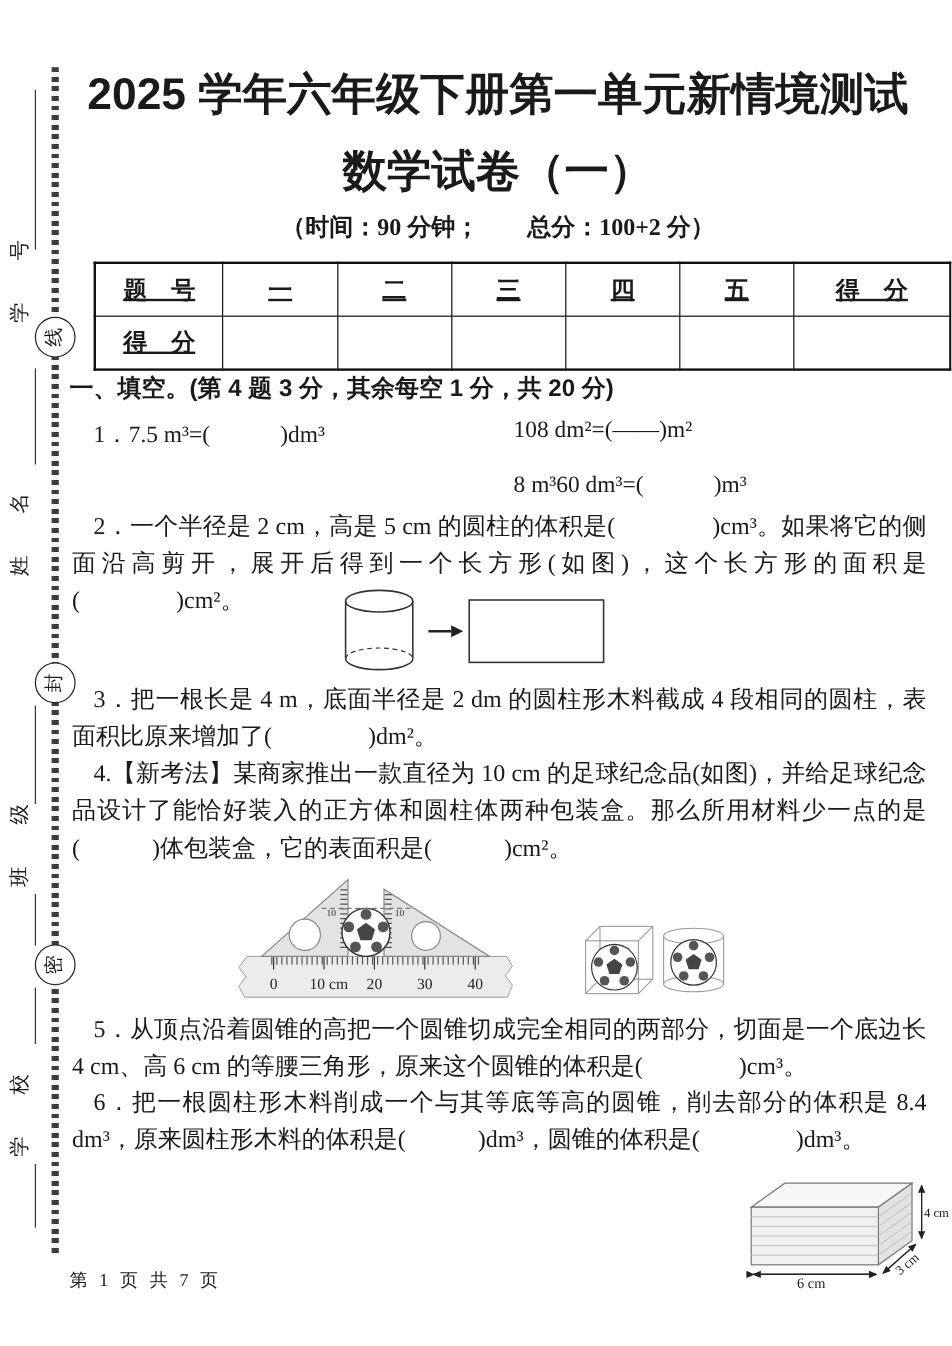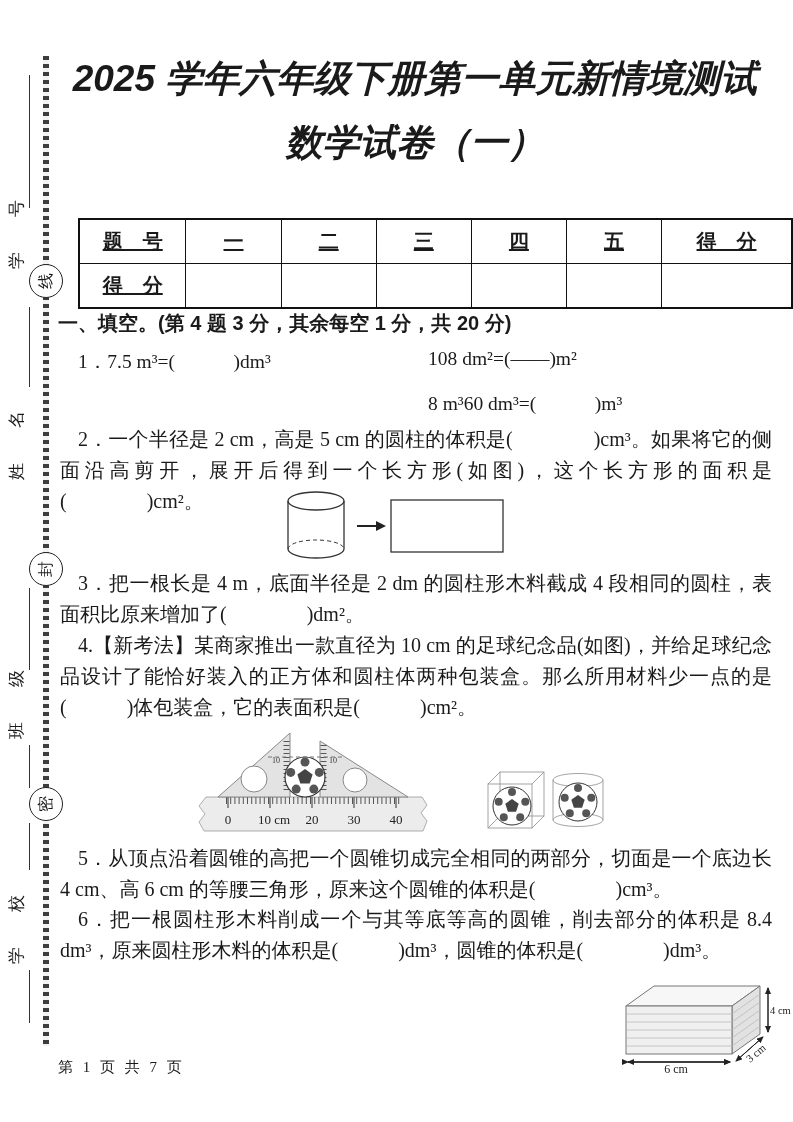--- a/index.html
+++ b/index.html
@@ -9,21 +9,21 @@
   .dotline{position:absolute;left:43px;top:56px;width:6px;height:990px;
            background:repeating-linear-gradient(180deg,#3c3c3c 0 4px,#f2f2f2 4px 8px);}
   .fill-line{position:absolute;left:29px;width:0;border-left:1.6px solid #333;}
   .v-label{position:absolute;left:-16px;width:64px;height:22px;text-align:center;
            transform:rotate(-90deg);font-size:17px;letter-spacing:9px;white-space:nowrap;}
   .seal{position:absolute;left:29px;width:32px;height:32px;border:1.7px solid #222;
         border-radius:50%;background:#fff;display:flex;align-items:center;justify-content:center;z-index:3;}
   .seal span{transform:rotate(-90deg);font-size:16px;line-height:1;}
   
   .title{position:absolute;left:58px;width:714px;text-align:center;font-weight:bold;
-         font-family:"Liberation Sans","DejaVu Sans",sans-serif;font-size:37px;white-space:nowrap;font-style:italic;}
+         font-family:"Liberation Sans","DejaVu Sans",sans-serif;font-size:37px;white-space:nowrap;}
   .subtitle{position:absolute;left:58px;width:714px;text-align:center;font-size:20px;font-weight:bold;}
   
   table.score{position:absolute;left:78px;top:218px;border-collapse:collapse;
               font-family:"Liberation Sans","DejaVu Sans",sans-serif;font-size:20px;font-weight:bold;}
   table.score td{border:1.5px solid #111;text-align:center;padding:8px;text-decoration:underline;}
   table.score{border:2px solid #111;}
   
   .sec-head{position:absolute;left:58px;width:714px;font-family:"Liberation Sans","DejaVu Sans",sans-serif;
             font-weight:bold;font-size:20px;}
   .q{position:absolute;left:60px;width:712px;font-size:20px;line-height:31px;
@@ -57,20 +57,21 @@
     </div>
   <div class="seal" style="top:552px">
       <span>封</span>
     </div>
   <div class="seal" style="top:787px">
       <span>密</span>
     </div>
 
   <div class="title" style="top:54px">2025 学年六年级下册第一单元新情境测试</div>
   <div class="title" style="top:118px">数学试卷（一）</div>
+  <div class="subtitle" style="top:176px">（时间：90 分钟；　　总分：100+2 分）</div>
 
   <table class="score">
     <tbody>
         <tr style="height:37px">
       <td style="width:97px">题　号</td>
       <td style="width:87px">一</td>
       <td style="width:87px">二</td>
       <td style="width:87px">三</td>
       <td style="width:87px">四</td>
       <td style="width:87px">五</td>

